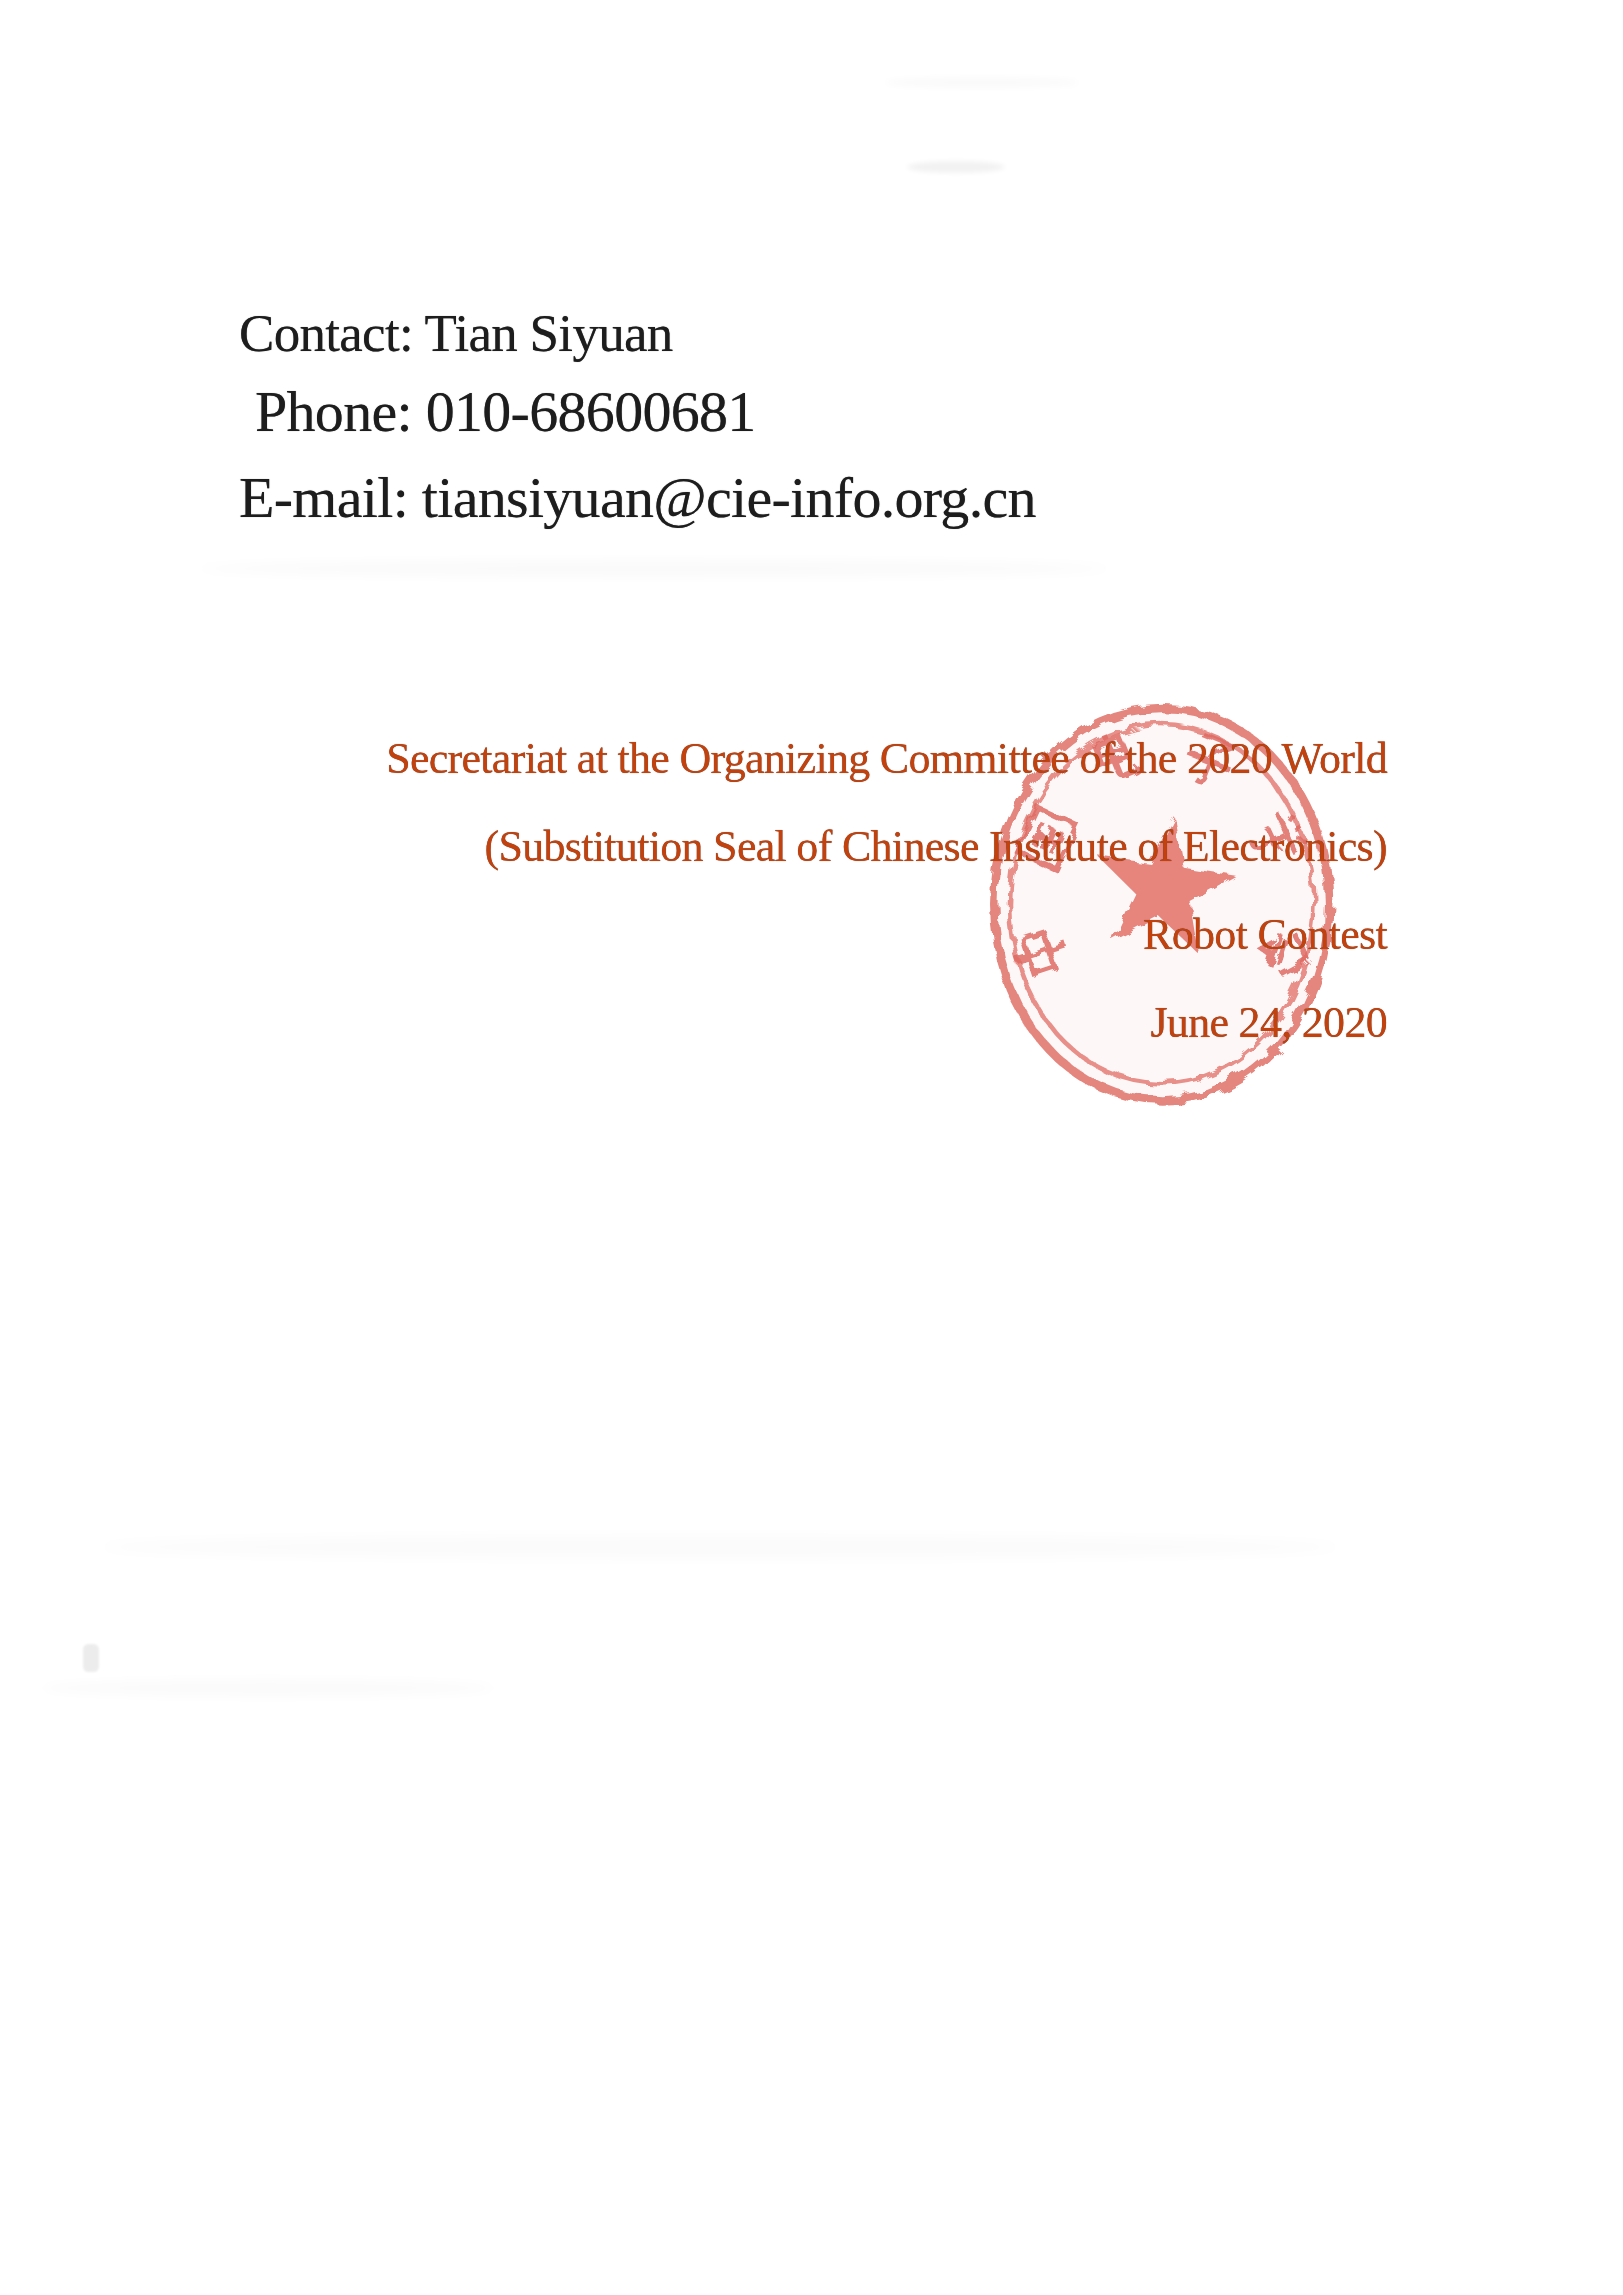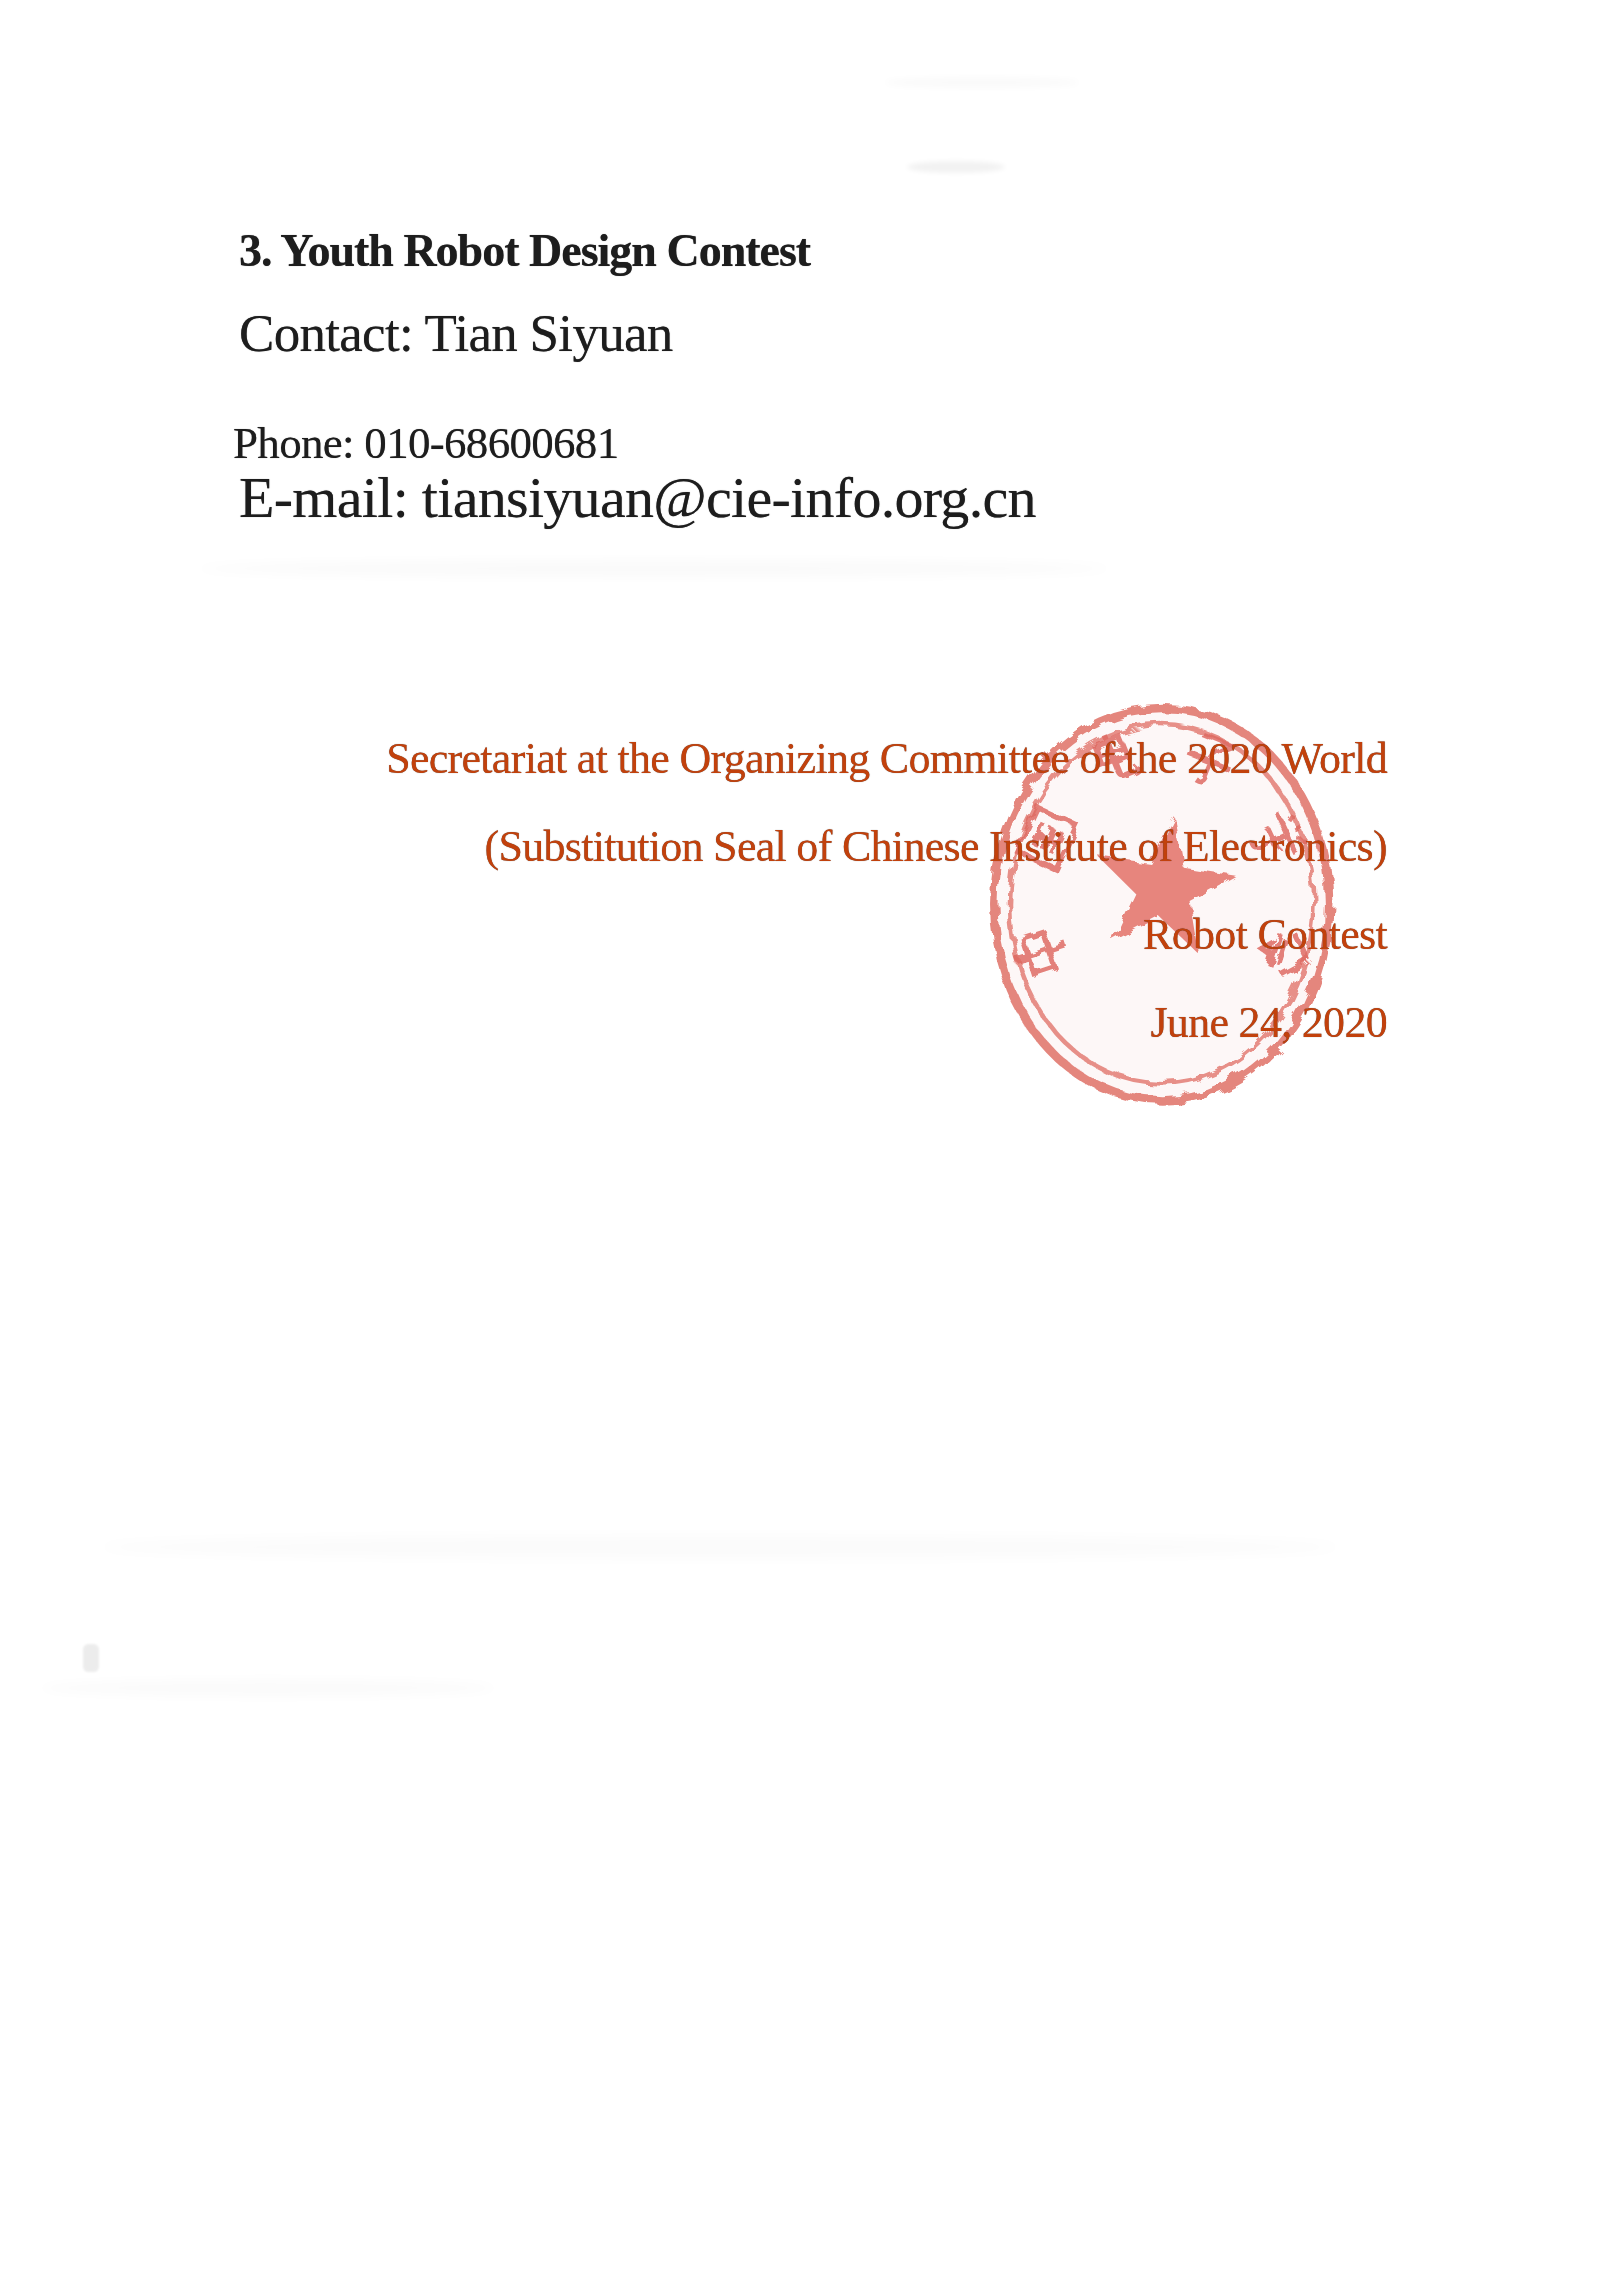--- a/index.html
+++ b/index.html
@@ -17,21 +17,21 @@
     white-space:nowrap;
     color:#1d1d1d;
     text-shadow:0 0 0.7px rgba(20,20,20,.75);
   }
   .heading{
     left:239px;top:228px;
     font-size:46px;line-height:46px;
     font-weight:bold;letter-spacing:-1px;
   }
   .contact-line{left:239px;top:311px;font-size:53px;line-height:45px;letter-spacing:-0.7px;}
-  .phone-line{left:233px;top:389px;font-size:45px;line-height:45px;letter-spacing:-0.7px;margin-top:32px;}
+  .phone-line{left:255px;top:389px;font-size:58px;line-height:45px;letter-spacing:-0.7px;}
   .email-line{left:239px;top:475px;font-size:58px;line-height:45px;letter-spacing:-0.7px;}
   .closing-block{
     position:absolute;
     left:327px;top:715px;width:1060px;
     text-align:right;
     font-size:44px;line-height:88px;letter-spacing:-0.7px;
     color:#c2410c;
     text-shadow:0 0 0.7px rgba(20,20,20,.75);
     z-index:3;
   }
@@ -109,21 +109,20 @@
         </g>
 
         <g transform="translate(471.5,405.5) rotate(108) scale(0.92) translate(-50,-50)" fill="none" stroke="#d9554b" stroke-width="9" opacity="0.85">
           <title>会</title>
           <path d="M50,6 L14,40 M50,6 L86,40 M28,50 H72 M22,63 H78 M38,75 L60,71 L53,89 Z"></path>
         </g>
       </g>
     </svg>
   </div>
 
-  <div class="txt heading top-text">3. Youth Robot Design Contest</div>
   <div class="txt contact-line top-text">Contact: Tian Siyuan</div>
   <div class="txt phone-line top-text">Phone: 010-68600681</div>
   <div class="txt email-line top-text">E-mail: tiansiyuan@cie-info.org.cn</div>
 
   <div class="closing-block">
     <div>Secretariat at the Organizing Committee of the 2020 World</div>
     <div>(Substitution Seal of Chinese Institute of Electronics)</div>
     <div>Robot Contest</div>
     <div>June 24, 2020</div>
   </div>

